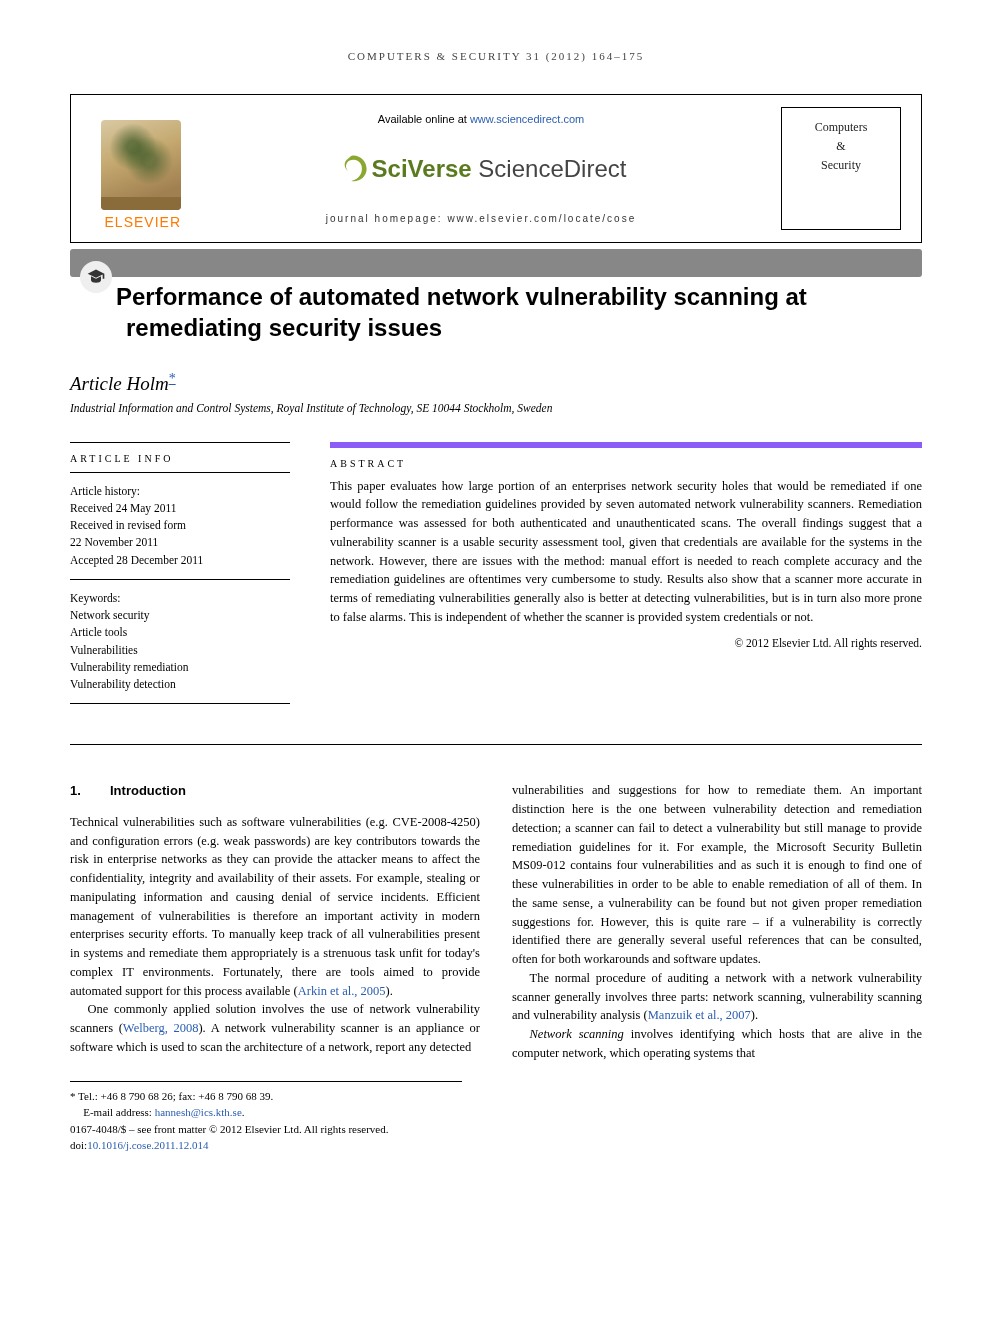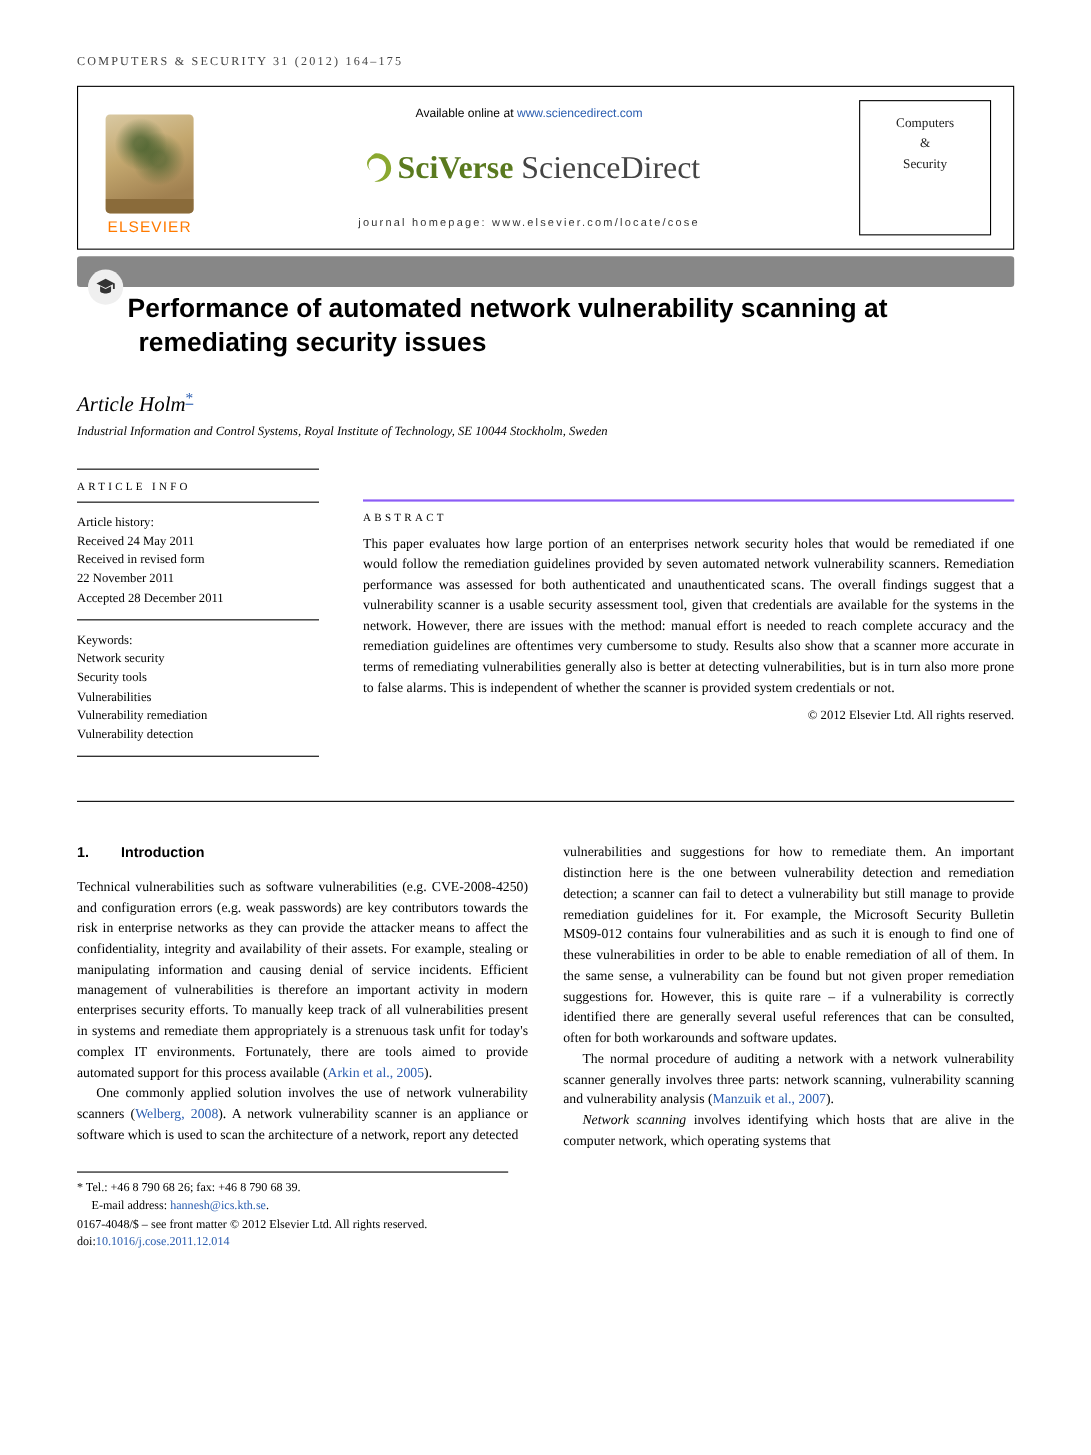--- a/index.html
+++ b/index.html
@@ -6,40 +6,40 @@
   body {
     font-family: Georgia, 'Times New Roman', serif;
     background: #fff;
     color: #000;
     width: 992px;
     margin: 0 auto;
     padding: 50px 70px;
     font-size: 13px;
   }
   .running-head {
-    text-align: left;
+    text-align: center;
     font-variant: small-caps;
     letter-spacing: 2px;
     font-size: 11px;
     color: #444;
-    margin-bottom: 16px;
+    margin-bottom: 32px;
   }
   .header-box {
     border: 1px solid #000;
     padding: 12px 20px;
     display: flex;
     align-items: stretch;
     gap: 20px;
     margin-bottom: 6px;
   }
   .pub-logo {
     width: 90px;
     display: flex;
     flex-direction: column;
-    align-items: center;
+    align-items: flex-end;
     justify-content: flex-end;
   }
   .pub-tree {
     width: 80px;
     height: 90px;
     background: linear-gradient(160deg, #d9c9a3 0%, #c4a86f 40%, #a08050 80%);
     border-radius: 4px;
     position: relative;
     overflow: hidden;
   }
@@ -78,22 +78,22 @@
     align-items: center;
     gap: 2px;
   }
   .sd-mark {
     width: 34px; height: 34px;
     display: inline-block;
     position: relative;
   }
   .sd-mark svg { width: 100%; height: 100%; }
   .sd-text {
-    font-family: Liberation Serif, serif;
-    font-size: 29px;
+    font-family: Liberation Sans, sans-serif;
+    font-size: 24px;
     color: #444;
   }
   .sd-text b { color: #5a7a1f; }
   .homepage {
     font-size: 10px;
     letter-spacing: 2px;
     font-family: Liberation Sans, sans-serif;
     color: #333;
   }
   .journal-cover {
@@ -177,22 +177,21 @@
     padding: 10px 0;
     line-height: 1.5;
     border-bottom: 1px solid #000;
   }
   .abs-col { flex: 1; font-size: 12.5px; }
   .abs-head {
     letter-spacing: 3px;
     font-size: 10px;
     text-transform: uppercase;
     padding: 10px 0 8px 0;
-    border-top: 2px solid #8b5cf6;
-    margin-top: 28px;
+    border-top: 6px solid #8b5cf6;
   }
   .abs-text {
     text-align: justify;
     line-height: 1.5;
     margin-bottom: 10px;
   }
   .copyright {
     text-align: right;
     font-size: 11.5px;
   }
@@ -276,21 +275,21 @@
     <div class="info-block">
       <div>Article history:</div>
       <div>Received 24 May 2011</div>
       <div>Received in revised form</div>
       <div>22 November 2011</div>
       <div>Accepted 28 December 2011</div>
     </div>
     <div class="info-block">
       <div>Keywords:</div>
       <div>Network security</div>
-      <div>Security tools</div>
+      <div>Article tools</div>
       <div>Vulnerabilities</div>
       <div>Vulnerability remediation</div>
       <div>Vulnerability detection</div>
     </div>
   </div>
   <div class="abs-col">
     <div class="abs-head">ABSTRACT</div>
     <div class="abs-text">This paper evaluates how large portion of an enterprises network security holes that would be remediated if one would follow the remediation guidelines provided by seven automated network vulnerability scanners. Remediation performance was assessed for both authenticated and unauthenticated scans. The overall findings suggest that a vulnerability scanner is a usable security assessment tool, given that credentials are available for the systems in the network. However, there are issues with the method: manual effort is needed to reach complete accuracy and the remediation guidelines are oftentimes very cumbersome to study. Results also show that a scanner more accurate in terms of remediating vulnerabilities generally also is better at detecting vulnerabilities, but is in turn also more prone to false alarms. This is independent of whether the scanner is provided system credentials or not.</div>
     <div class="copyright">© 2012 Elsevier Ltd. All rights reserved.</div>
   </div>

